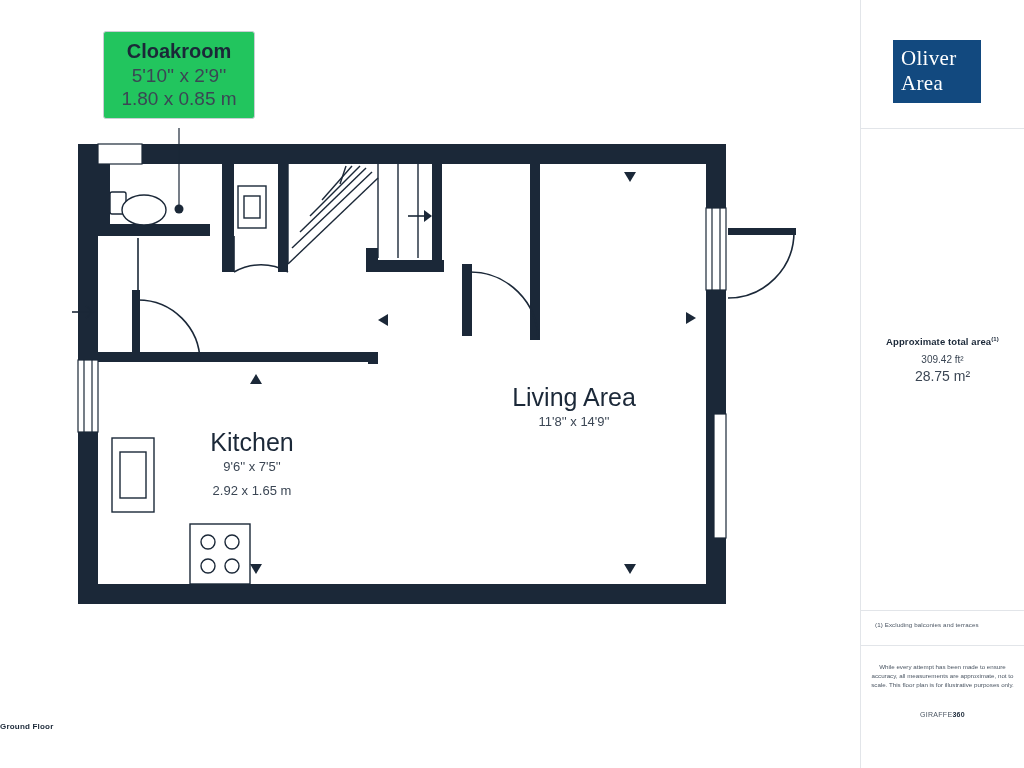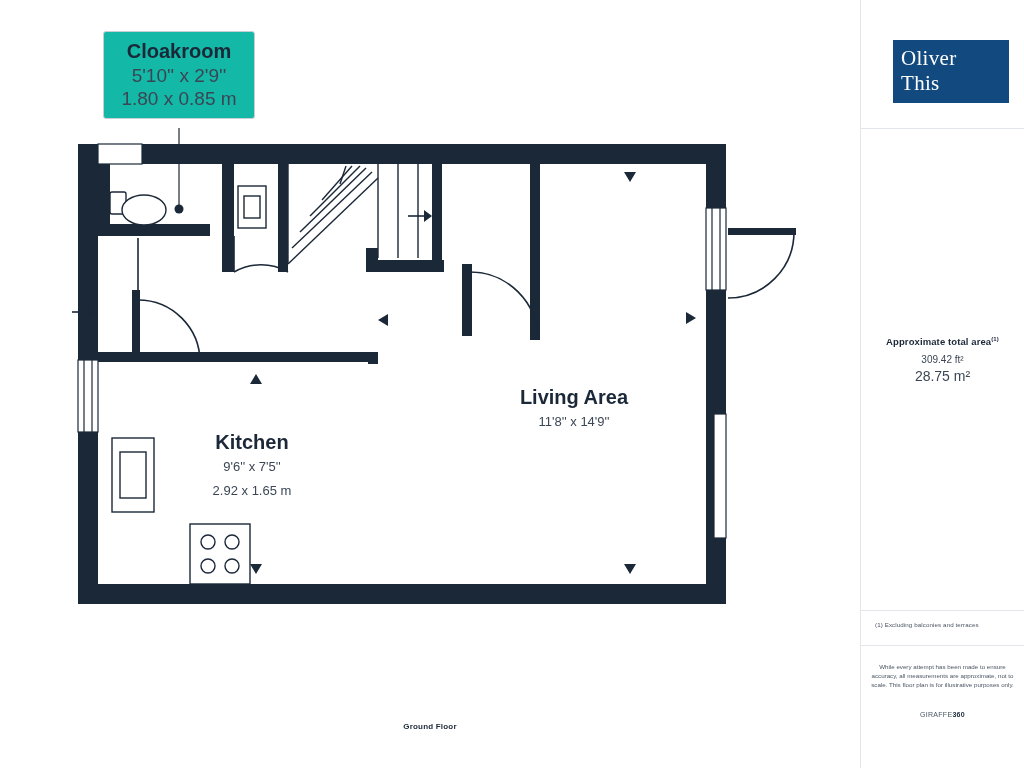--- a/index.html
+++ b/index.html
@@ -34,21 +34,21 @@
     position: absolute;
     left: 0;
     right: 0;
     height: 1px;
     background: #e2e5e9;
   }
   .brand-box {
     position: absolute;
     top: 40px;
     left: 32px;
-    width: 116px;
+    width: 88px;
   }
   .brand-logo {
     background: #12497f;
     color: #ffffff;
     font-family: "Liberation Serif", serif;
     font-size: 21px;
     line-height: 25px;
     padding: 6px 8px 7px 8px;
     letter-spacing: 0.3px;
   }
@@ -116,36 +116,36 @@
     top: 0;
     left: 0;
     width: 860px;
     height: 768px;
   }
   .floor-label {
     position: absolute;
     left: 0;
     right: 0;
     top: 722px;
-    text-align: center;
+    text-align: left;
     font-size: 8px;
     font-weight: bold;
     color: #1b2838;
     letter-spacing: 0.2px;
   }
 
   
   .callout {
     position: absolute;
     left: 103px;
     top: 31px;
     width: 152px;
     border: 1px solid #c9ced4;
     border-radius: 3px;
-    background: #14b8a6;
+    background: #22c55e;
     text-align: center;
     padding: 7px 4px 9px 4px;
     box-sizing: border-box;
     z-index: 6;
   }
   .callout .rname {
     font-size: 20px;
     font-weight: bold;
     color: #1b2838;
     line-height: 24px;
@@ -157,22 +157,22 @@
     margin-top: 2px;
   }
 
   
   .room-label {
     position: absolute;
     text-align: center;
     z-index: 5;
   }
   .room-label .rname {
-    font-size: 20px;
-    font-weight: bold;
+    font-size: 25px;
+    font-weight: normal;
     color: #1b2838;
     line-height: 25px;
   }
   .room-label .rdim {
     font-size: 13px;
     color: #3b4654;
     line-height: 24px;
   }
   #label-kitchen { left: 148px; top: 430px; width: 208px; }
   #label-living  { left: 468px; top: 385px; width: 212px; }
@@ -333,21 +333,21 @@
   </div>
 
   <div class="sidebar">
     <div class="sidebar-sep" style="top:128px"></div>
     <div class="sidebar-sep" style="top:610px"></div>
     <div class="sidebar-sep" style="top:645px"></div>
 
     <div class="brand-box">
       <div class="brand-logo">
         <span class="l1">Oliver</span>
-        <span class="l2">This</span>
+        <span class="l2">Area</span>
       </div>
     </div>
 
     <div class="area-block">
       <div class="area-title">
         <span>Approximate total area</span><sup>(1)</sup>
       </div>
       <div class="area-val">309.42 ft²</div>
       <div class="area-val2">28.75 m²</div>
     </div>

